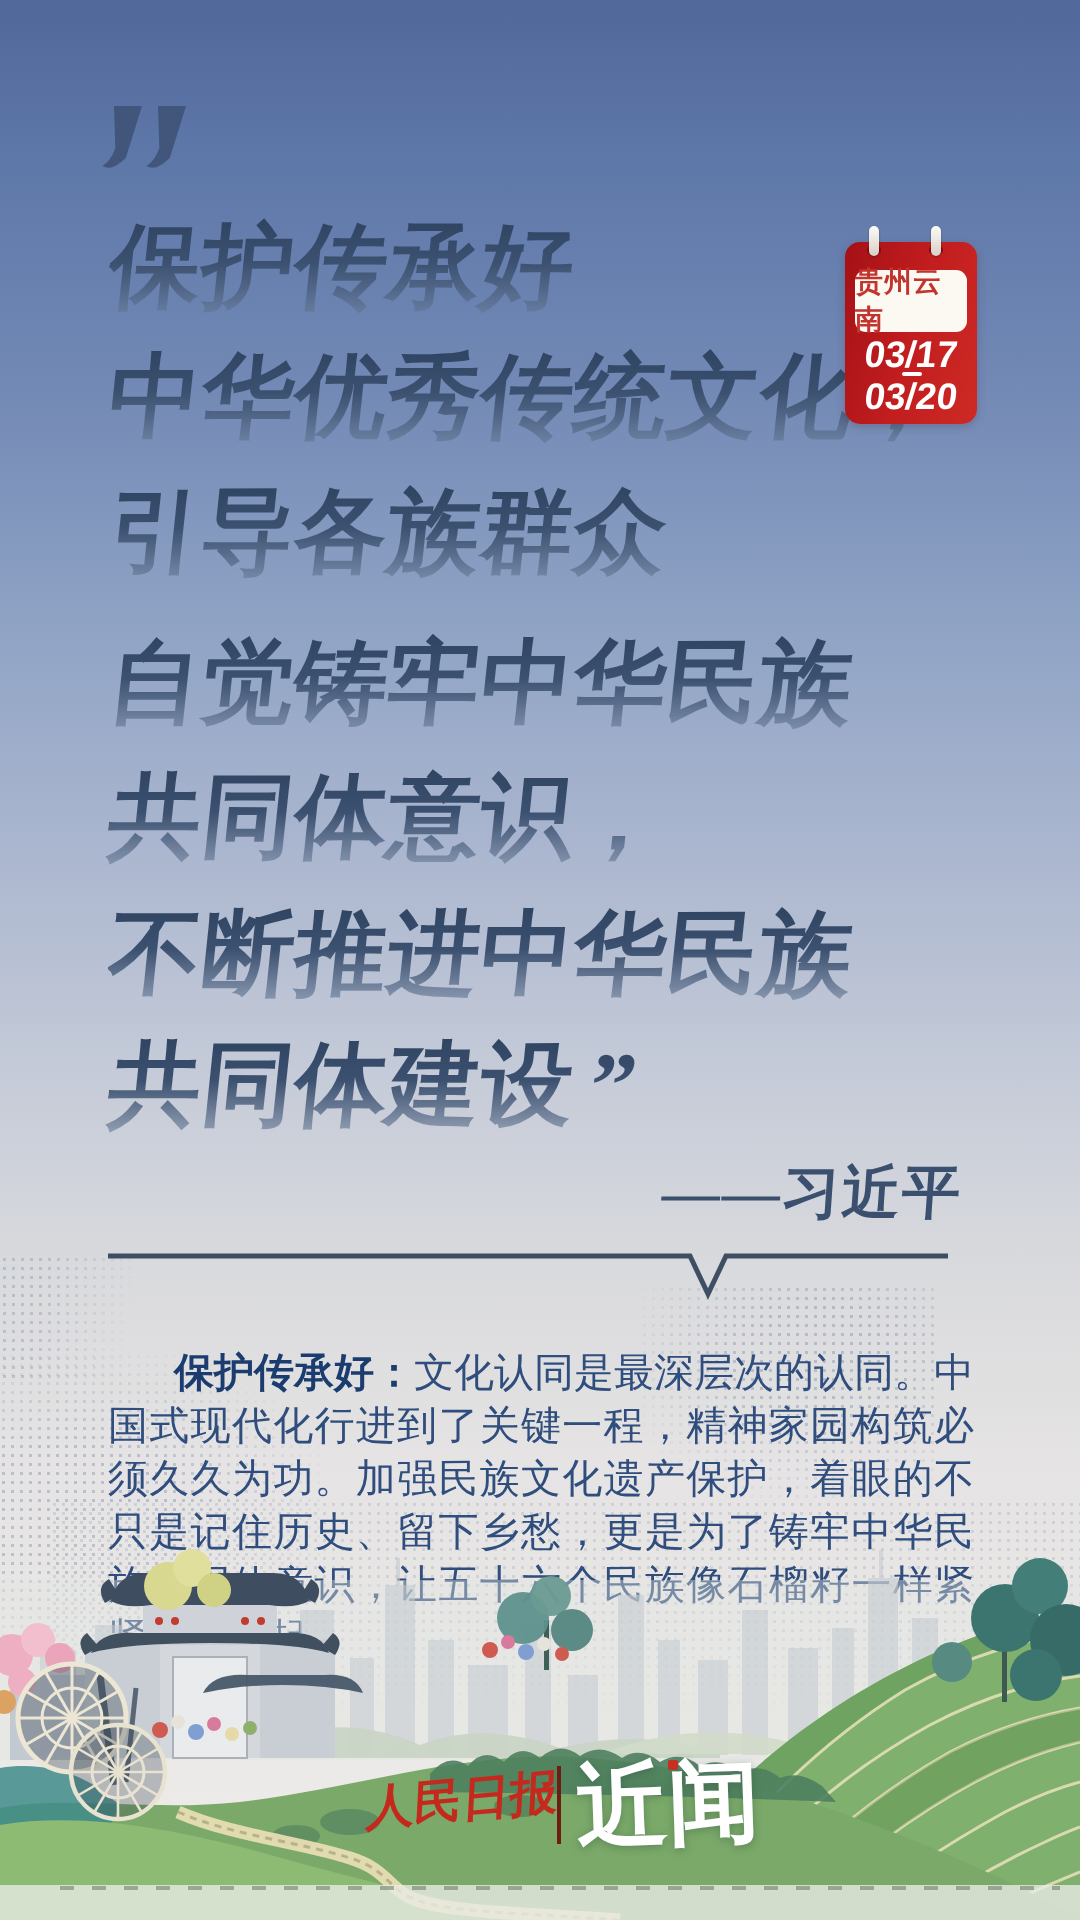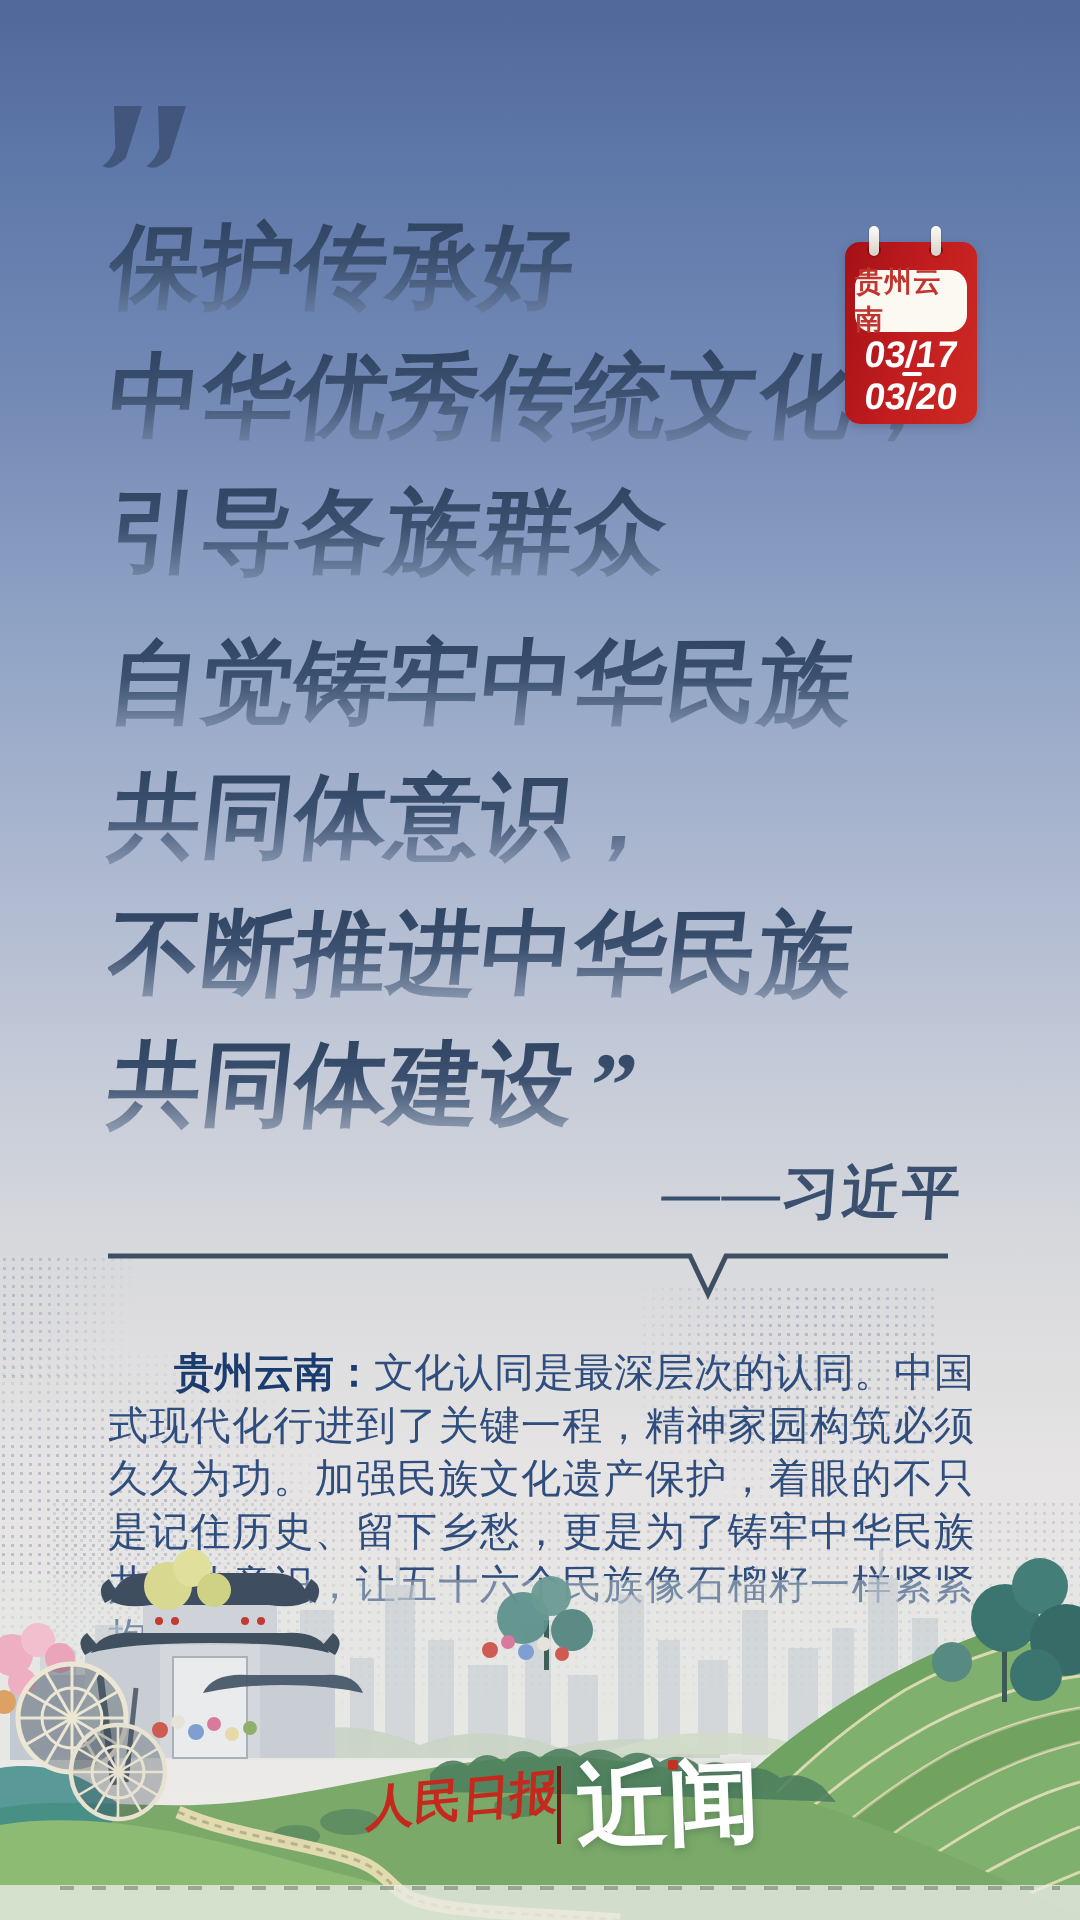--- a/index.html
+++ b/index.html
@@ -47,21 +47,21 @@
   
   #badge{position:absolute;left:845px;top:226px;width:132px;height:200px;}
   .badge-ring{position:absolute;top:0;width:10px;height:30px;border-radius:5px;
     background:linear-gradient(#fdfbf8,#d8d0c7);box-shadow:0 1px 2px rgba(60,20,20,.45);}
   #ring-1{left:24px}#ring-2{left:86px}
   #badge-body{position:absolute;left:0;top:16px;width:132px;height:182px;border-radius:15px;
     background:linear-gradient(105deg,#a41116 0%,#c21d1f 50%,#cd2a24 100%);
     box-shadow:0 3px 8px rgba(70,40,60,.25);}
   .ring-slot{position:absolute;top:4px;width:14px;height:8px;border-radius:4px;background:#830d11;}
   #slot-1{left:22px}#slot-2{left:84px}
-  #badge-label-box{position:absolute;left:10px;top:28px;width:112px;height:62px;border-radius:17px;
+  #badge-label-box{position:absolute;left:10px;top:28px;width:112px;height:62px;border-radius:11px;
     background:#fcf8f2;display:flex;align-items:center;justify-content:center;}
   #badge-label{font-size:28px;font-weight:700;color:#c2342e;letter-spacing:1px;}
   .badge-date{position:absolute;left:0;width:132px;text-align:center;color:#fff;
     font-family:"Liberation Sans","DejaVu Sans",sans-serif;font-weight:700;font-size:37px;
     line-height:37px;transform:skewX(-7deg);}
   #date-start{top:94px}#date-end{top:136px}
   #date-sep{position:absolute;left:57px;top:130px;width:20px;height:4px;background:#fff;border-radius:2px;}
 
   
   #divider{position:absolute;left:0;top:1242px;}
@@ -123,21 +123,21 @@
       <div class="badge-date" id="date-end">03/20</div>
     </div>
     <div class="badge-ring" id="ring-1"></div>
     <div class="badge-ring" id="ring-2"></div>
   </div>
 
   <svg id="divider" width="1080" height="62" viewBox="0 0 1080 62">
     <polyline points="108,14 690,14 708,52 726,14 948,14" fill="none" stroke="#3e4e63" stroke-width="5"></polyline>
   </svg>
 
-  <p id="editor-note"><span id="editor-label">贵州云南：</span><span id="editor-body">文化认同是最深层次的认同。中国式现代化行进到了关键一程，精神家园构筑必须久久为功。加强民族文化遗产保护，着眼的不只是记住历史、留下乡愁，更是为了铸牢中华民族共同体意识，让五十六个民族像石榴籽一样紧紧抱在一起。</span></p>
+  <p id="editor-note"><span id="editor-label">保护传承好：</span><span id="editor-body">文化认同是最深层次的认同。中国式现代化行进到了关键一程，精神家园构筑必须久久为功。加强民族文化遗产保护，着眼的不只是记住历史、留下乡愁，更是为了铸牢中华民族共同体意识，让五十六个民族像石榴籽一样紧紧抱在一起。</span></p>
 
   <svg id="landscape" width="1080" height="430" viewBox="0 0 1080 430">
 
     <rect x="0" y="90" width="1080" height="180" fill="#e2e5e2" opacity="0.4"></rect>
 
     <g fill="#c3cad1" opacity="0.55">
       <rect x="40" y="160" width="36" height="105"></rect>
         <rect x="95" y="135" width="28" height="130"></rect>
       <rect x="140" y="165" width="34" height="100"></rect>
         <rect x="195" y="145" width="26" height="120"></rect>

